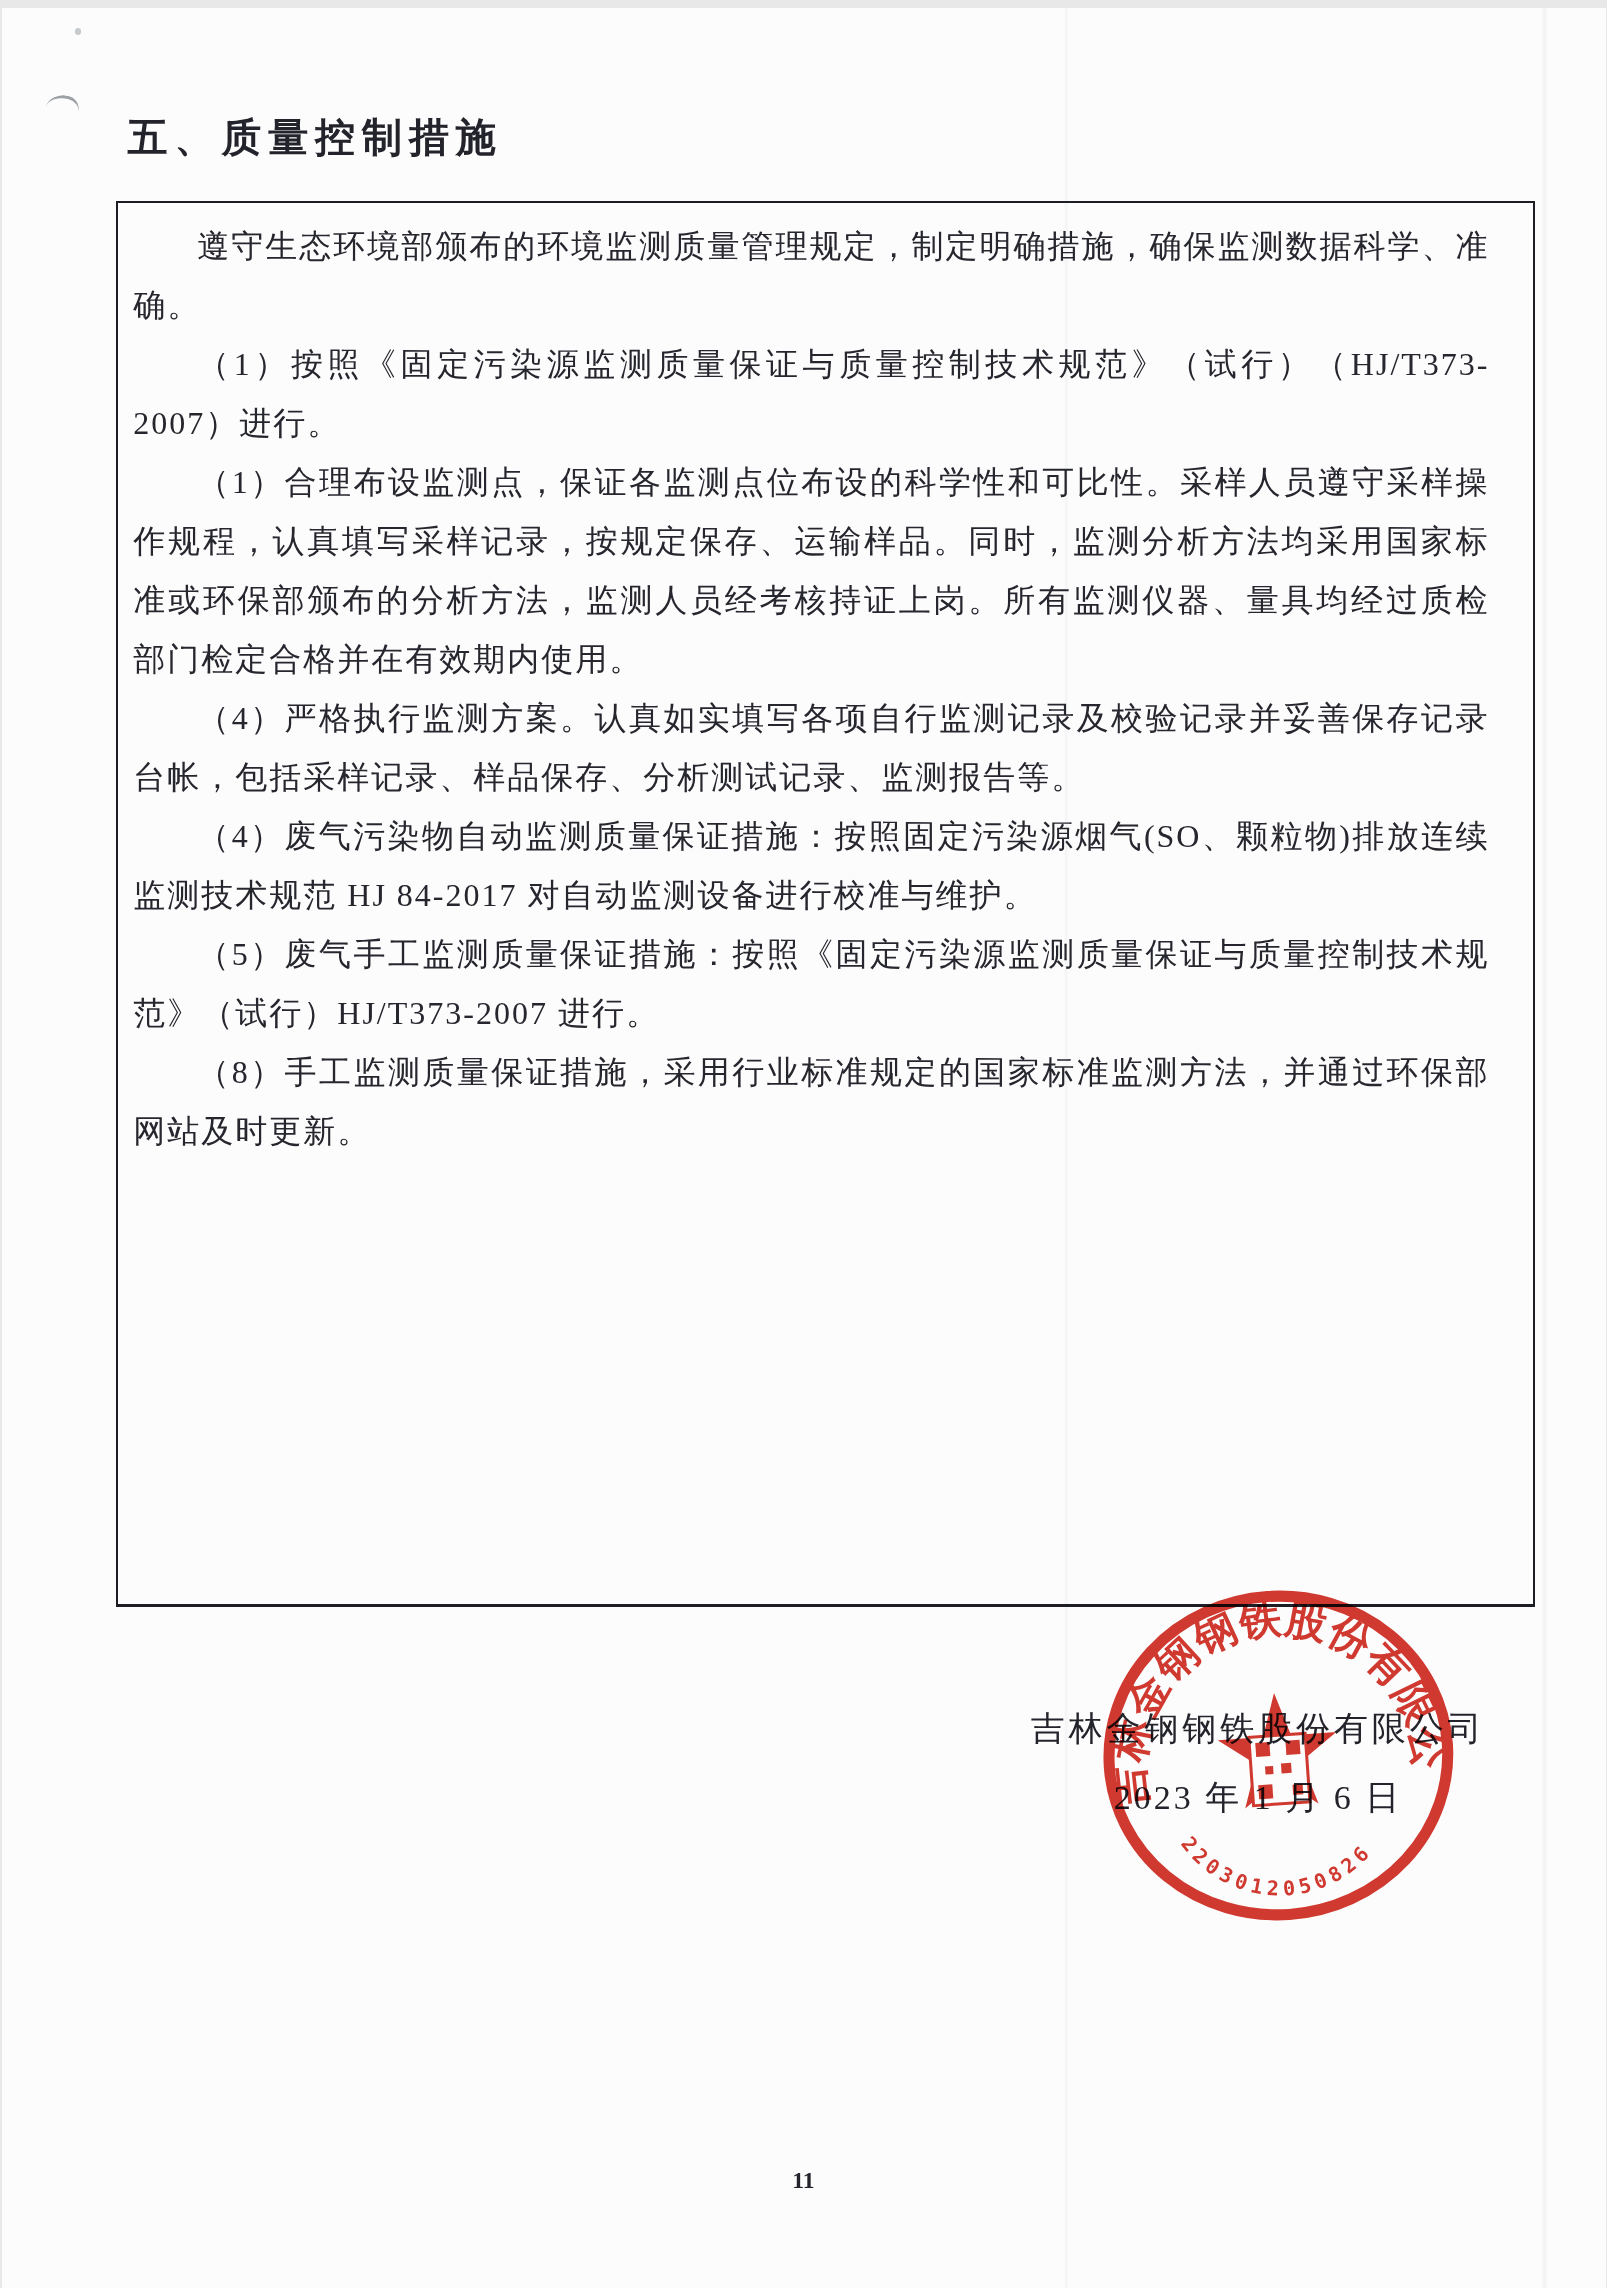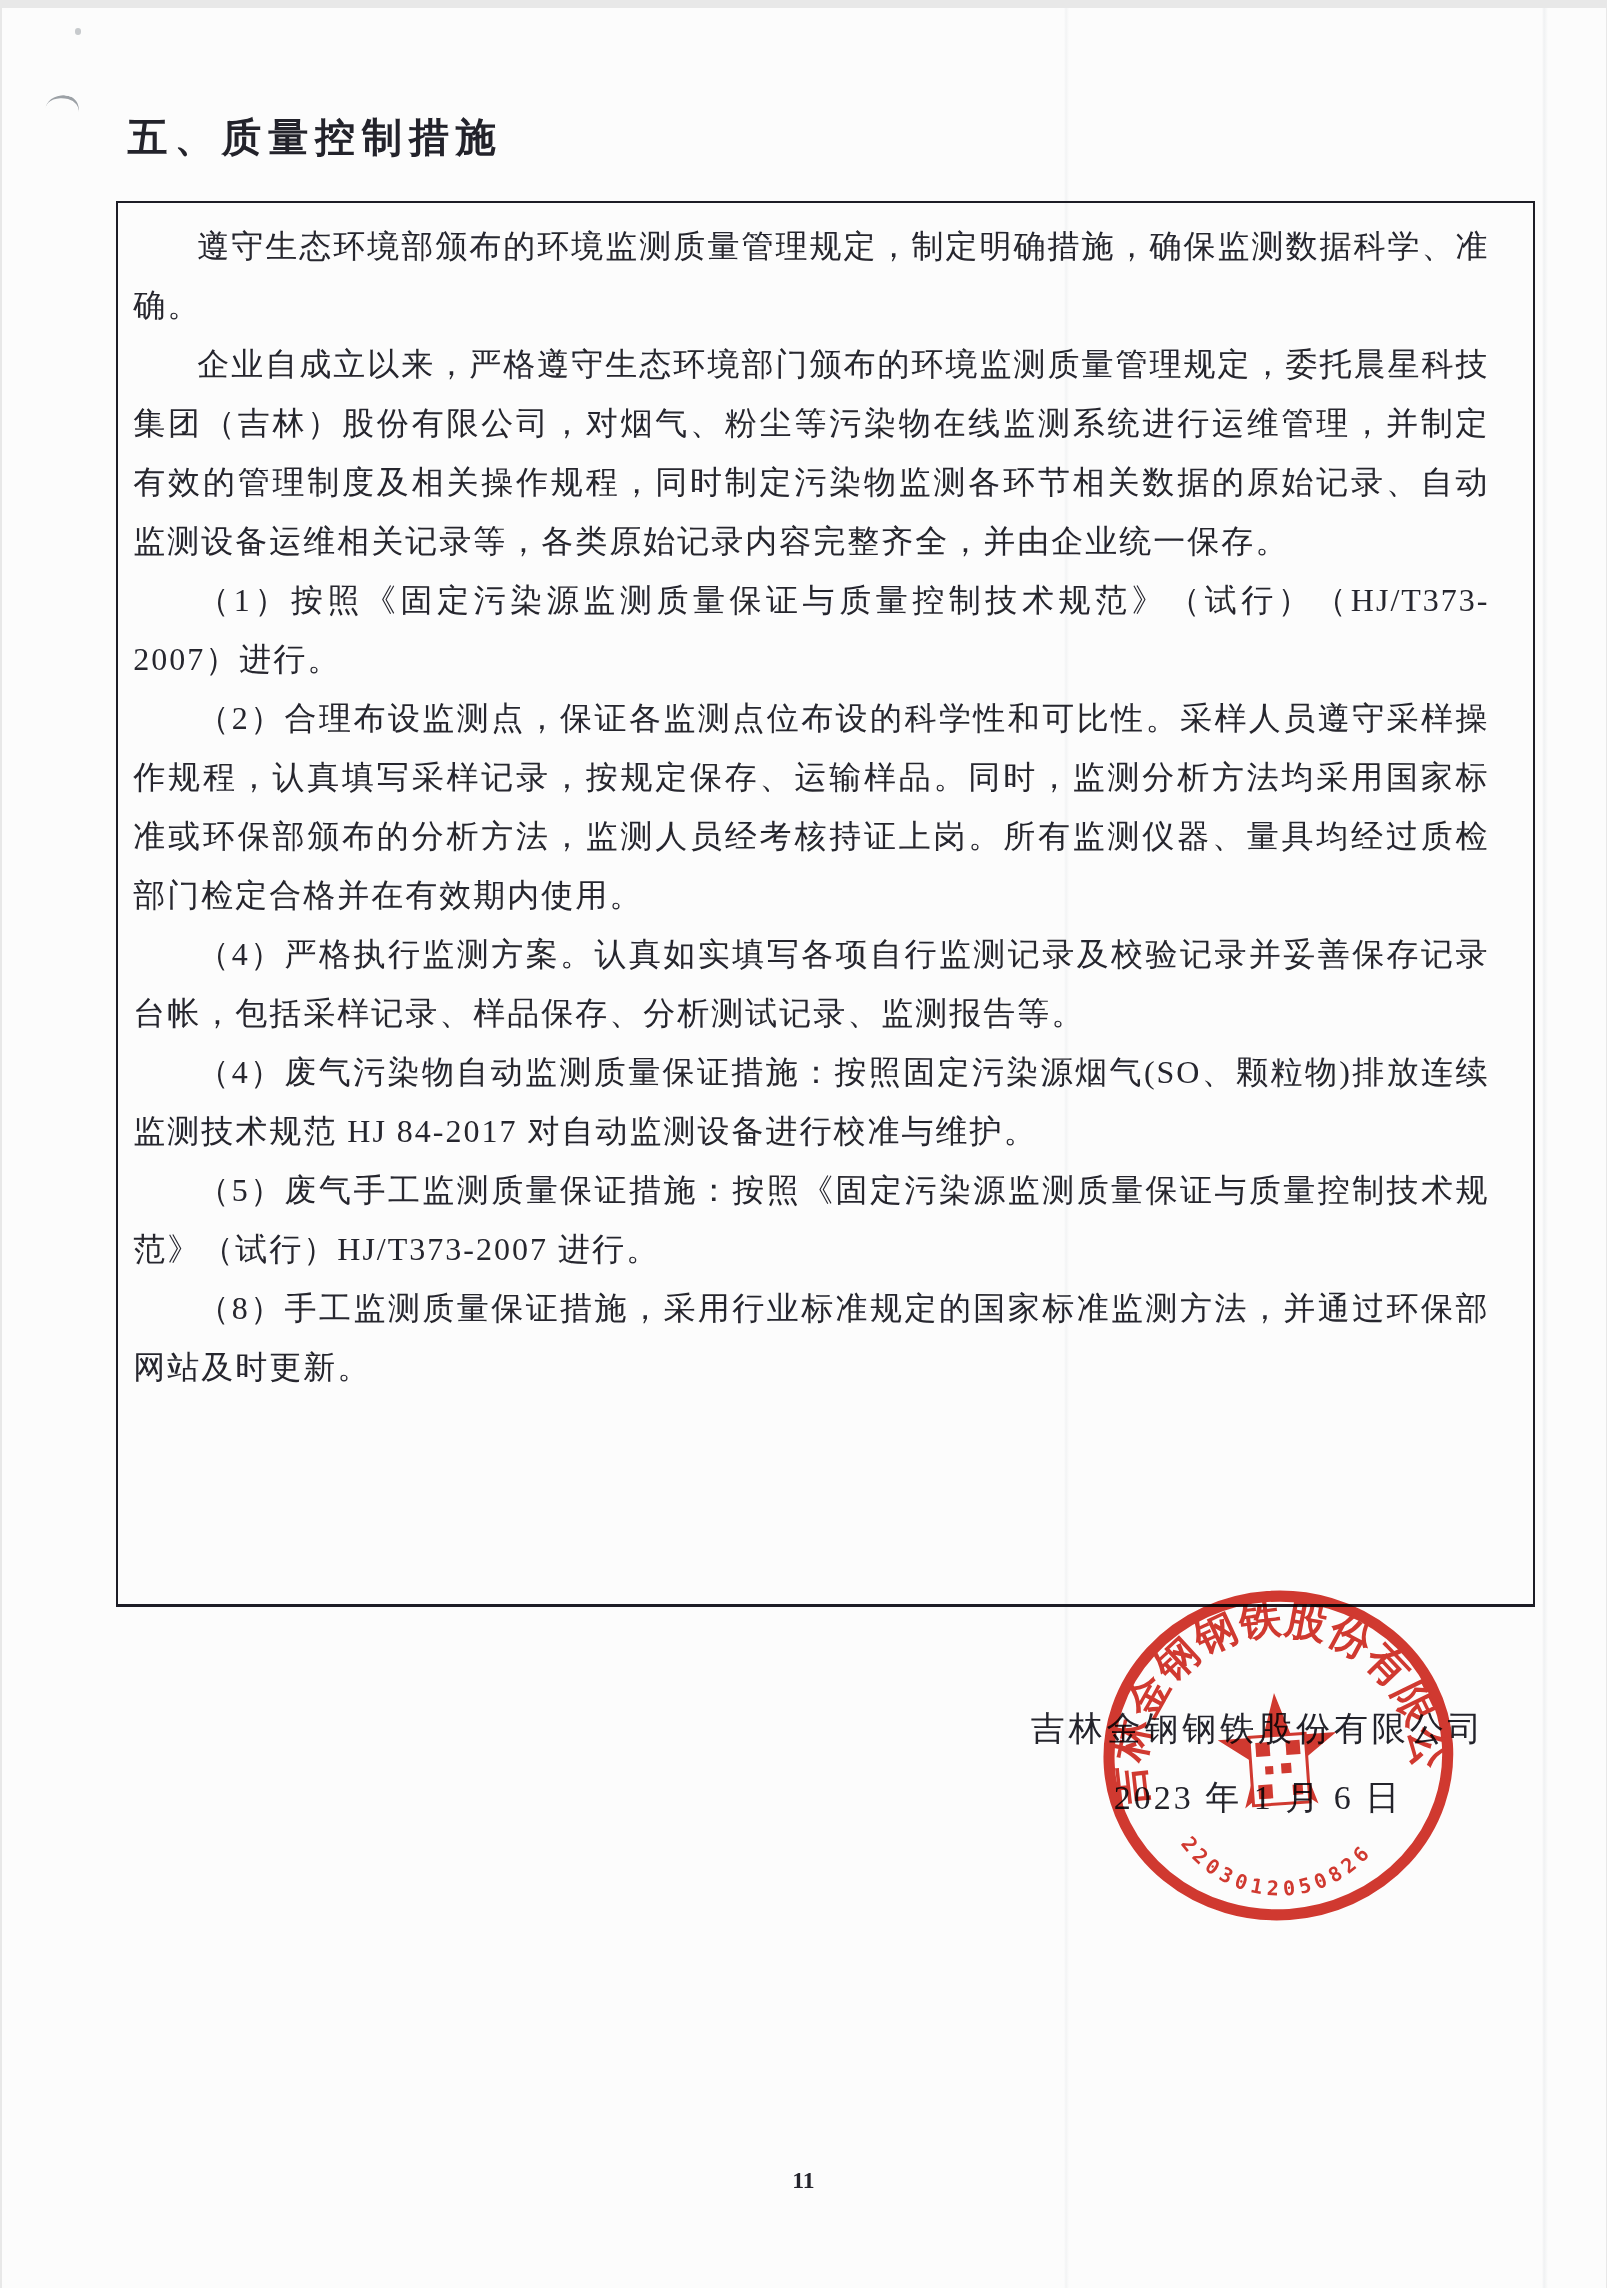--- a/index.html
+++ b/index.html
@@ -80,23 +80,22 @@
 
 <div class="page">
 
   <div class="artifact-dot"></div>
   <div class="artifact-tilde"></div>
 
   <h1 class="title">五、质量控制措施</h1>
 
   <div class="content-box">
     <p>遵守生态环境部颁布的环境监测质量管理规定，制定明确措施，确保监测数据科学、准确。</p>
-    <p>企业自成立以来，严格遵守生态环境部门颁布的环境监测质量管理规定，委托晨星科技集团（吉林）股份有限公司，对烟气、粉尘等污染物在线监测系统进行运维管理，并制定有效的管理制度及相关操作规程，同时制定污染物监测各环节相关数据的原始记录、自动监测设备运维相关记录等，各类原始记录内容完整齐全，并由企业统一保存。</p>
     <p>（1）按照《固定污染源监测质量保证与质量控制技术规范》（试行）（HJ/T373-2007）进行。</p>
-    <p>（2）合理布设监测点，保证各监测点位布设的科学性和可比性。采样人员遵守采样操作规程，认真填写采样记录，按规定保存、运输样品。同时，监测分析方法均采用国家标准或环保部颁布的分析方法，监测人员经考核持证上岗。所有监测仪器、量具均经过质检部门检定合格并在有效期内使用。</p>
+    <p>（1）合理布设监测点，保证各监测点位布设的科学性和可比性。采样人员遵守采样操作规程，认真填写采样记录，按规定保存、运输样品。同时，监测分析方法均采用国家标准或环保部颁布的分析方法，监测人员经考核持证上岗。所有监测仪器、量具均经过质检部门检定合格并在有效期内使用。</p>
     <p>（4）严格执行监测方案。认真如实填写各项自行监测记录及校验记录并妥善保存记录台帐，包括采样记录、样品保存、分析测试记录、监测报告等。</p>
     <p>（4）废气污染物自动监测质量保证措施：按照固定污染源烟气(SO、颗粒物)排放连续监测技术规范 HJ 84-2017 对自动监测设备进行校准与维护。</p>
     <p>（5）废气手工监测质量保证措施：按照《固定污染源监测质量保证与质量控制技术规范》（试行）HJ/T373-2007 进行。</p>
     <p>（8）手工监测质量保证措施，采用行业标准规定的国家标准监测方法，并通过环保部网站及时更新。</p>
   </div>
 
   <div class="signature">
     <div class="sig-company">吉林金钢钢铁股份有限公司</div>
     <div class="sig-date">2023 年 1 月 6 日</div>
   </div>

